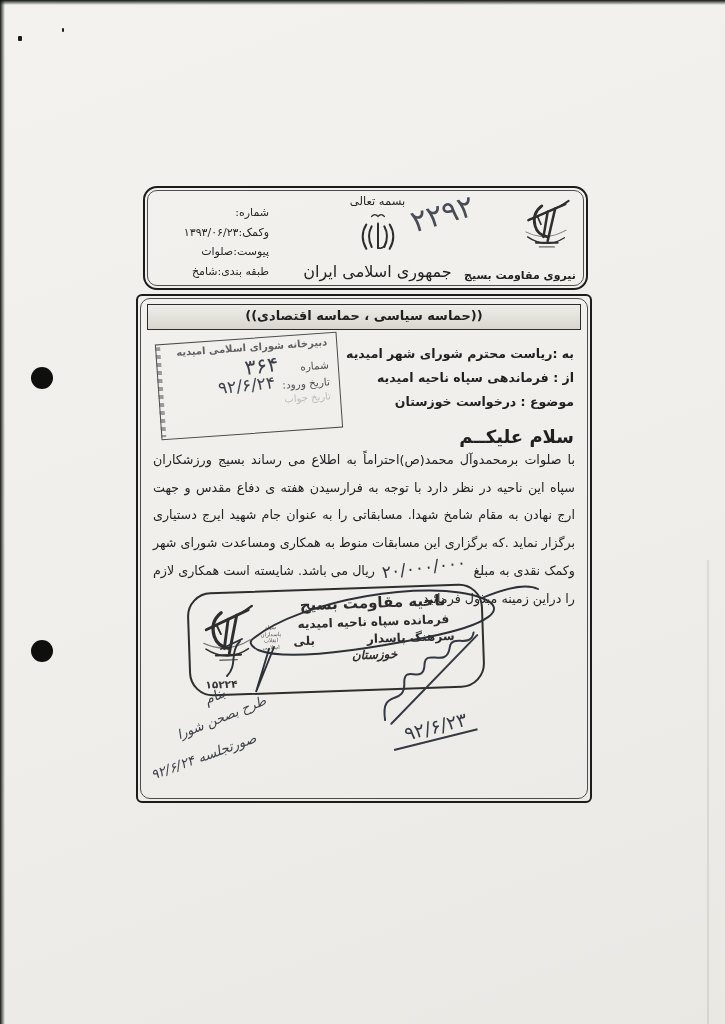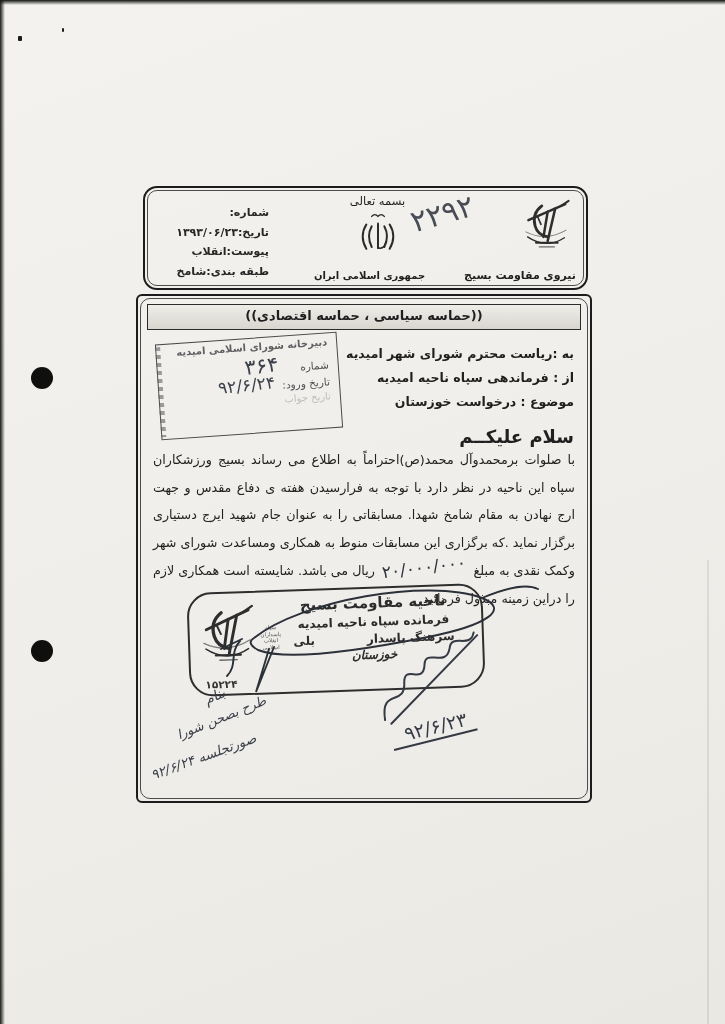--- a/index.html
+++ b/index.html
@@ -12,25 +12,25 @@
   .edge-left{position:absolute;top:0;left:0;bottom:0;width:5px;
     background:linear-gradient(90deg,#181b16,rgba(24,27,22,0));}
   .edge-right{position:absolute;top:560px;right:16px;bottom:0;width:2px;background:rgba(60,60,55,.10);}
   .speck{position:absolute;background:#1b1b1a;border-radius:1px;}
   .hole{position:absolute;width:22px;height:22px;border-radius:50%;background:#0f0f0e;}
   
   .dbox{position:absolute;border:2.4px solid #1c1c1c;border-radius:14px;}
   .dbox::before{content:"";position:absolute;inset:2px;border:1px solid #4c4c4c;border-radius:10px;pointer-events:none;}
   
   .hdr-fields{position:absolute;left:18px;top:15px;width:106px;direction:rtl;
-    font-size:11px;font-weight:700;line-height:19.5px;color:#262626;}
+    font-size:11px;font-weight:400;line-height:19.5px;color:#262626;}
   .hdr-center{position:absolute;left:150px;top:6px;width:165px;text-align:center;}
   .bismillah{font-size:11.5px;font-weight:400;}
   .emblem{margin-top:3px;}
-  .country{position:absolute;left:132px;bottom:7px;width:185px;text-align:center;font-size:10px;font-weight:700;}
+  .country{position:absolute;left:140px;bottom:7px;width:185px;text-align:center;font-size:16px;font-weight:400;}
   .hdr-logo{position:absolute;right:12px;top:7px;}
   .force{position:absolute;right:2px;bottom:6px;width:120px;font-size:11px;font-weight:700;}
   .hw{color:#3c414b;}
   .hw-number{position:absolute;left:410px;top:196px;font-size:30px;letter-spacing:6px;
     transform:rotate(-16deg);color:#474c55;font-weight:400;}
   
   .banner{position:absolute;top:8px;left:9px;right:9px;height:24px;border:1.6px solid #2c2c2c;
     background:linear-gradient(#efede8,#d8d6cf);text-align:center;line-height:22px;
     font-size:13px;font-weight:700;direction:rtl;}
   .addr{position:absolute;top:46px;right:16px;direction:rtl;text-align:right;font-size:12.5px;
@@ -111,22 +111,22 @@
   <div class="speck" style="left:18px;top:36px;width:4px;height:5px;"></div>
   <div class="speck" style="left:62px;top:28px;width:2px;height:4px;"></div>
   <div class="hole" style="left:31px;top:367px;"></div>
   <div class="hole" style="left:31px;top:640px;"></div>
 
   <div class="hw-number">۲۲۹۲</div>
 
   <div class="dbox" style="left:143px;top:186px;width:441px;height:100px;">
     <div class="hdr-fields">
       <div><span>شماره:</span><span></span></div>
-      <div><span>تاریخ:</span><span>۱۳۹۳/۰۶/۲۳</span></div>
-      <div><span>پیوست:</span><span>انقلاب</span></div>
+      <div><span>وکمک:</span><span>۱۳۹۳/۰۶/۲۳</span></div>
+      <div><span>پیوست:</span><span>صلوات</span></div>
       <div><span>طبقه بندی:</span><span>شامخ</span></div>
     </div>
     <div class="hdr-center">
       <div class="bismillah">بسمه تعالی</div>
       <div class="emblem">
         <svg width="36" height="45">
             <use href="#sym-iran"></use>
           </svg>
       </div>
     </div>

